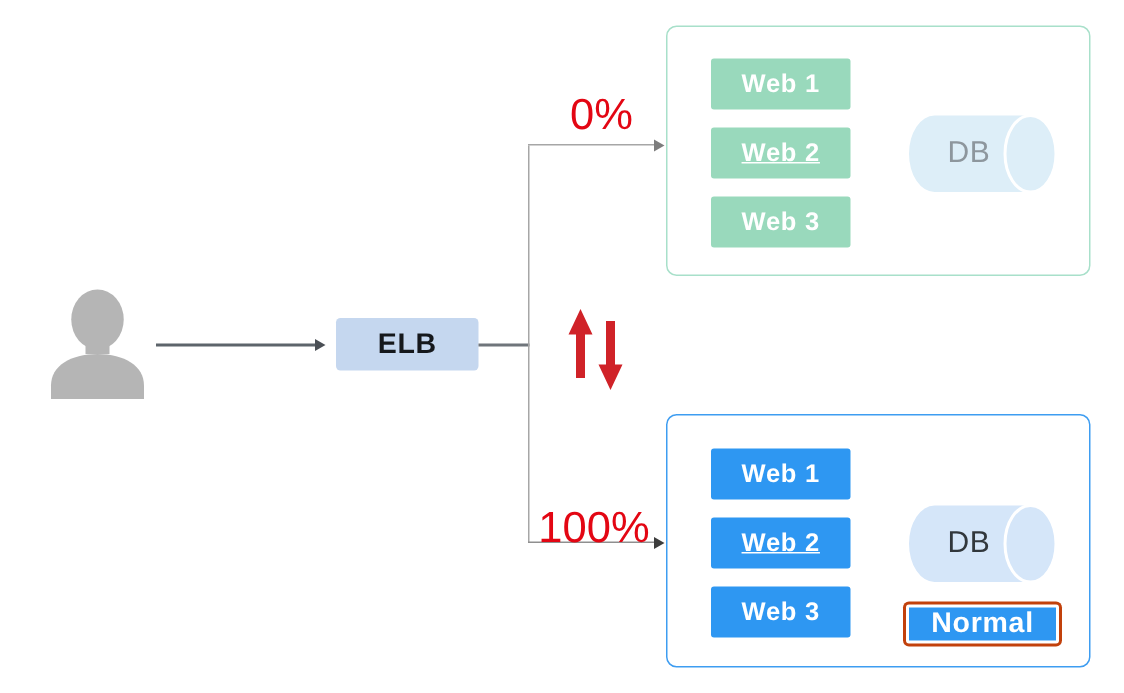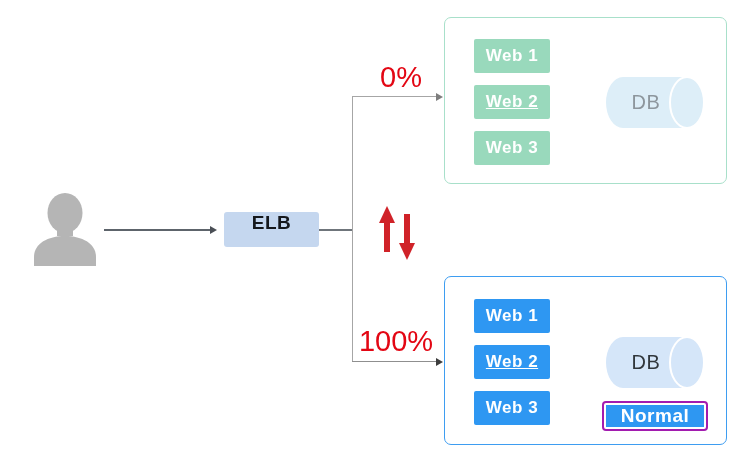--- a/index.html
+++ b/index.html
@@ -16,39 +16,39 @@
   .line{position:absolute;background:#5d646b;}
   .line.thin{background:#a6a6a6;}
   .head{position:absolute;width:0;height:0;border-top:4px solid transparent;border-bottom:4px solid transparent;}
   .head.dark{border-left:7px solid #4a4f55;}
   .head.gray{border-left:7px solid #7d7d7d;}
   .head.black{border-left:7px solid #3d3d3d;}
 
   
   .elb-box{
     left:224px;top:212px;width:95px;height:35px;background:#c5d7ef;border-radius:3px;
-    display:flex;align-items:flex-start;justify-content:center;
+    display:flex;align-items:center;justify-content:center;
     font-size:19px;font-weight:800;color:#15181c;letter-spacing:0.5px;
   }
 
   
   .pct{position:absolute;color:#e30613;font-size:29px;font-weight:400;text-align:center;line-height:30px;}
   .pct-top{left:368px;top:62px;width:66px;}
-  .pct-bottom{left:352px;top:326px;width:88px;}
+  .pct-bottom{left:352px;top:337px;width:88px;}
 
   
   .swap{left:378px;top:205px;width:40px;height:56px;}
 
   
   .group{position:absolute;width:281px;background:#ffffff;border-radius:7px;}
   .group.standby{left:444px;top:17px;height:165px;border:1px solid #a8e0ca;}
   .group.active{left:444px;top:276px;height:167px;border:1px solid #3e9df1;}
 
   .web{
-    position:absolute;left:29px;width:76px;height:34px;border-radius:2px;
+    position:absolute;left:29px;width:93px;height:34px;border-radius:2px;
     display:flex;align-items:center;justify-content:center;
     color:#ffffff;font-size:17px;font-weight:700;letter-spacing:0.5px;
   }
   .standby .web{background:#99d9bc;}
   .active  .web{background:#2e97f2;}
   .web.r1{top:21px;}
   .web.r2{top:67px;text-decoration:underline;}
   .web.r3{top:113px;justify-content:center;}
   .active .web.r1{top:22px;}
   .active .web.r2{top:68px;}
@@ -59,21 +59,21 @@
   .db-label{
     position:absolute;left:0;top:0;width:82px;height:53px;
     display:flex;align-items:center;justify-content:center;
     font-size:20px;font-weight:400;letter-spacing:0.5px;
   }
   .standby .db-label{color:#8d969d;}
   .active  .db-label{color:#31373c;}
 
   .badge{
     position:absolute;left:157px;top:124px;width:106px;height:30px;
-    background:#a21caf;border-radius:4px;padding:2px;box-sizing:border-box;
+    background:#c2410c;border-radius:4px;padding:2px;box-sizing:border-box;
   }
   .badge-inner{
     width:100%;height:100%;box-sizing:border-box;border:2px solid #ffffff;border-radius:2px;
     background:#2e97f2;display:flex;align-items:center;justify-content:center;
     color:#ffffff;font-size:19px;font-weight:600;letter-spacing:0.5px;
   }
 </style>
 </head>
 <body>
 

